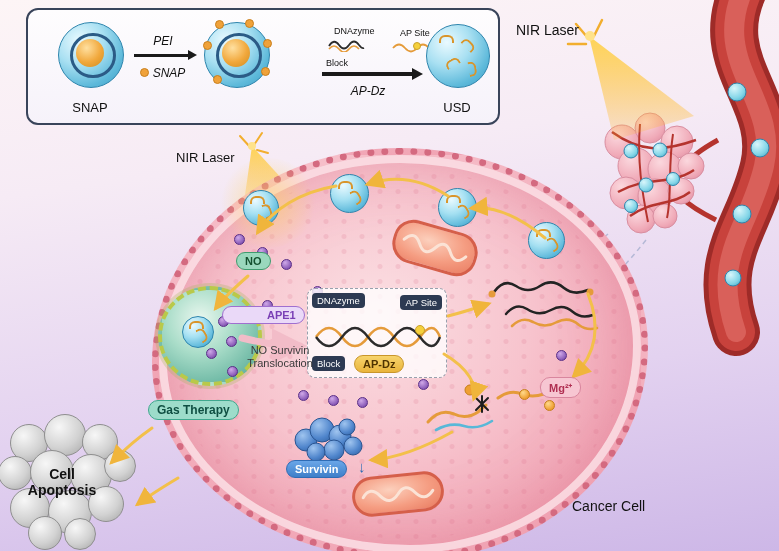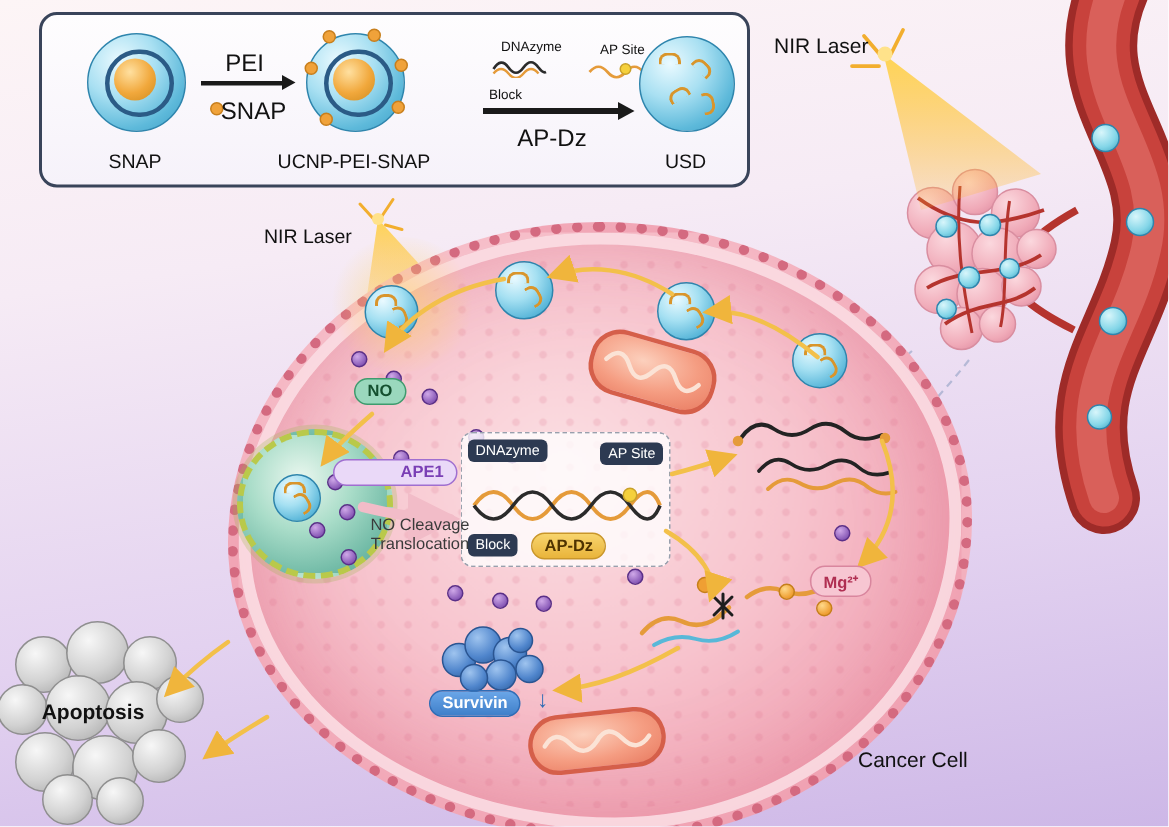--- a/index.html
+++ b/index.html
@@ -11,21 +11,21 @@
   svg.layer{position:absolute; left:0; top:0; pointer-events:none;}
 
   
   .scheme-box{
     position:absolute; left:26px; top:8px; width:470px; height:113px;
     background:linear-gradient(180deg,#fefdfe,#f6f2fa);
     border:2px solid #39445a; border-radius:12px; z-index:30;
   }
   .lbl{position:absolute; color:#111;}
   .tc{text-align:center;}
-  .fs14{font-size:14px;} .fs13{font-size:13px;} .fs12{font-size:16px;}
+  .fs14{font-size:14px;} .fs13{font-size:13px;} .fs12{font-size:12px;font-style:italic;}
   .fs11{font-size:11px;} .fs9{font-size:9px;}
   .bold{font-weight:bold;}
 
   
   .np{position:absolute; border-radius:50%;
       background:radial-gradient(circle at 32% 28%, #eafaff 0%, #a9e0f2 38%, #5db9da 72%, #3d9cc4 100%);
       border:1.5px solid #2e85ad;}
   .np-shell{position:absolute; left:17%; top:15%; width:62%; height:62%; border-radius:50%;
       border:3px solid #2b5b86;}
   .np-core{position:absolute; left:27%; top:25%; width:44%; height:44%; border-radius:50%;
@@ -316,49 +316,51 @@
     </g>
     <path d="M 242,338 C 266,344 284,346 300,346" fill="none" stroke="#f2bcc8" stroke-width="7" stroke-linecap="round" marker-end="url(#ahp)"></path>
   </svg>
 
   <div class="lbl fs13" style="left:176px; top:150px;">NIR Laser</div>
 
   <span class="badge badge-no" style="left:236px; top:252px;">NO</span>
   <span class="badge badge-ape1" style="left:222px; top:306px;padding-left:44px;">APE1</span>
 
   <div class="lbl fs11 tc" style="left:238px; top:344px; width:84px; line-height:13px; color:#3a3a3a; z-index:22;">
-    <div>NO Cleavage</div>
+    <div>NO Survivin</div>
     <div>Translocation</div>
   </div>
 
   <span class="badge badge-mg" style="left:540px; top:377px;">Mg²⁺</span>
 
 
   <span class="badge badge-survivin" style="left:286px; top:460px;">Survivin</span>
   <span class="lbl bold" style="left:358px; top:458px; color:#2f6cb5; font-size:15px; z-index:22;">↓</span>
 
+  <span class="badge badge-gas" style="left:148px; top:400px;">Gas Therapy</span>
 
   <div class="lbl fs14" style="left:572px; top:498px; z-index:22;">Cancer Cell</div>
 
   <div class="lbl fs14" style="left:516px; top:22px; z-index:22;">NIR Laser</div>
 
   <div class="apop">
     <div class="acell" style="left:18px; top:16px; width:36px; height:36px;"></div>
     <div class="acell" style="left:52px; top:6px;  width:40px; height:40px;"></div>
     <div class="acell" style="left:90px; top:16px; width:34px; height:34px;"></div>
     <div class="acell" style="left:6px;  top:48px; width:32px; height:32px;"></div>
     <div class="acell" style="left:38px; top:42px; width:42px; height:42px;"></div>
     <div class="acell" style="left:78px; top:46px; width:40px; height:40px;"></div>
     <div class="acell" style="left:112px;top:42px; width:30px; height:30px;"></div>
     <div class="acell" style="left:18px; top:80px; width:38px; height:38px;"></div>
     <div class="acell" style="left:56px; top:82px; width:42px; height:42px;"></div>
     <div class="acell" style="left:96px; top:78px; width:34px; height:34px;"></div>
     <div class="acell" style="left:36px; top:108px; width:32px; height:32px;"></div>
     <div class="acell" style="left:72px; top:110px; width:30px; height:30px;"></div>
     <div class="apop-label">
+      <div>Cell</div>
       <div>Apoptosis</div>
     </div>
   </div>
 
   <div class="scheme-box">
 
     <div class="np" style="left:30px; top:12px; width:64px; height:64px;">
       <span class="np-shell"></span>
       <span class="np-core"></span>
     </div>
@@ -372,21 +374,20 @@
     <div class="np" style="left:176px; top:12px; width:64px; height:64px;">
       <span class="np-shell"></span>
       <span class="np-core"></span>
       <span class="odot" style="left:-2px; top:18px;"></span>
       <span class="odot" style="left:10px; top:-3px;"></span>
       <span class="odot" style="left:40px; top:-4px;"></span>
       <span class="odot" style="left:58px; top:16px;"></span>
       <span class="odot" style="left:56px; top:44px;"></span>
       <span class="odot" style="left:8px; top:52px;"></span>
     </div>
-    <div class="lbl fs13 tc" style="left:142px; top:90px; width:132px;">UCNP-PEI-SNAP</div>
 
     <div class="lbl fs9" style="left:306px; top:16px;">DNAzyme</div>
     <div class="lbl fs9" style="left:372px; top:18px;">AP Site</div>
     <svg class="mini-ic" style="left:298px; top:28px;" width="40" height="14">
       <path d="M 3,8 q 5,-8 10,-1 q 5,7 10,0 q 5,-7 10,0 q 3,4 5,3" fill="none" stroke="#2b2b2b" stroke-width="1.8"></path>
       <path d="M 3,11 q 5,-6 10,0 q 5,6 10,0 q 5,-6 10,0" fill="none" stroke="#e59b3a" stroke-width="1.6"></path>
     </svg>
     <svg class="mini-ic" style="left:362px; top:30px;" width="44" height="14">
       <path d="M 3,8 q 6,-7 12,0 q 6,7 12,0 q 6,-7 12,0" fill="none" stroke="#e59b3a" stroke-width="1.8"></path>
       <circle cx="27" cy="6" r="3.5" fill="#f5d03c" stroke="#c9a12a"></circle>

